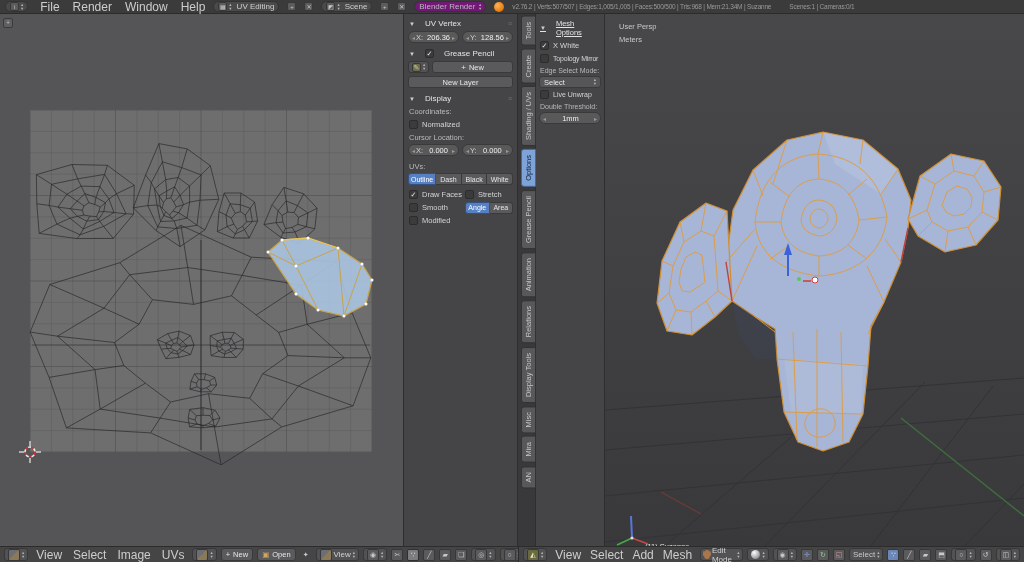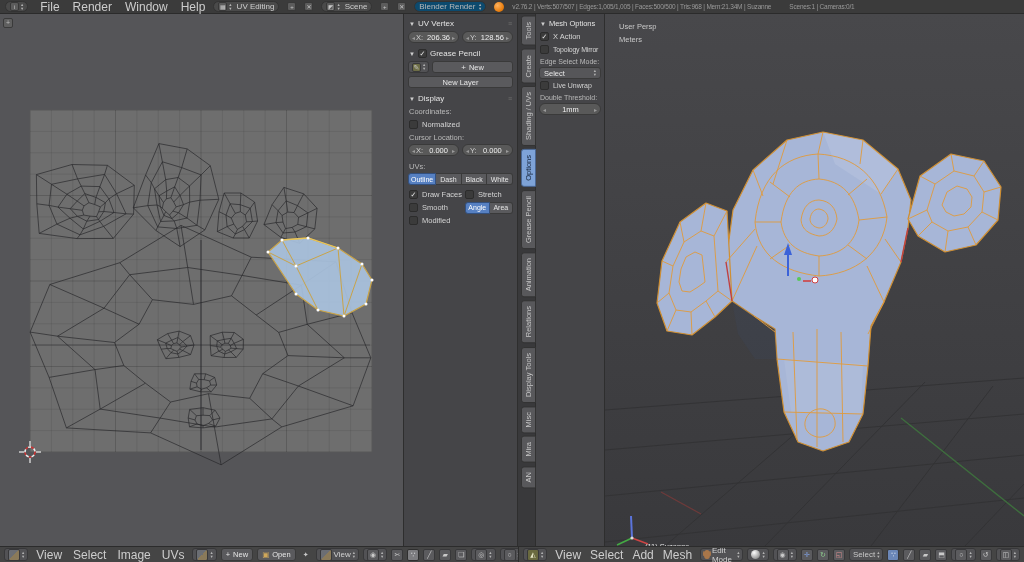--- a/index.html
+++ b/index.html
@@ -9,21 +9,21 @@
     color:#d8d8d8; font-size:9px; -webkit-user-select:none; user-select:none; }
 
   
   .topbar { position:absolute; left:0; top:0; width:1024px; height:14px;
     background:#3b3b3b; border-bottom:1px solid #2b2b2b; display:flex;
     align-items:center; gap:8px; padding:0 5px; font-size:8px; color:#cfcfcf; }
   .topbar .menus { display:flex; gap:13px; margin-left:4px; }
   .mitem { color:#cdcdcd; font-size:12px; cursor:default; }
   .wdg { display:flex; align-items:flex-end; gap:2px; background:#4a4a4a;
     border:1px solid #333; border-radius:6px; height:11px; padding:0 4px; }
-  .wdg.flat { background:#0c4a6e; }
+  .wdg.flat { background:#701a75; }
   .sq { width:9px; height:9px; border-radius:2px; background:#5c5c5c;
     border:1px solid #383838; display:flex; align-items:center; justify-content:center;
     font-size:6px; color:#c8c8c8; line-height:1; }
   .arr { display:inline-flex; flex-direction:column; font-size:4.5px; line-height:4px; color:#b5b5b5; }
   .arr::before { content:"▴"; } .arr::after { content:"▾"; }
   .stats { color:#9a9a9a; font-size:6.5px; letter-spacing:-0.2px; white-space:nowrap; }
   .logo { width:10px; height:10px; border-radius:50%;
     background:radial-gradient(circle at 35% 35%, #ffb25e, #e87d0d 65%, #b65f07); }
 
   
@@ -46,21 +46,21 @@
   .vtab.active { background:#7ea3d8; color:#16243a; border-color:#4a6794; }
 
   .shelf { position:absolute; left:536px; top:14px; width:69px; height:532px;
     background:#454548; border-right:1px solid #2e2e2e; padding:3px; font-size:7.5px; }
 
   .view3d { position:absolute; left:605px; top:14px; width:419px; height:532px;
     background:linear-gradient(#48484b,#39393c); overflow:hidden; }
   .ov-text { position:absolute; color:#c9c9c9; font-size:7.5px; white-space:nowrap; }
 
   
-  .phead { display:flex; align-items:center; gap:3px; font-size:8px; color:#e4e4e4;
+  .phead { display:flex; align-items:center; gap:10px; font-size:8px; color:#e4e4e4;
     padding:2px 1px; }
   .phead .tri { font-size:6px; color:#cdcdcd; }
   .grip { margin-left:auto; color:#6e6e6e; font-size:7px; }
   .plabel { color:#b9b9b9; font-size:7.5px; padding:2px 1px; }
   .cb { width:9px; height:9px; border-radius:2px; background:#3b3b3b;
     border:1px solid #2c2c2c; display:inline-flex; align-items:center; justify-content:center;
     color:#e8e8e8; font-size:7px; flex:none; }
   .cb.on::after { content:"✓"; }
   .cbrow { display:flex; align-items:center; gap:4px; padding:2px 1px; font-size:7.5px; color:#d4d4d4; }
   .num { display:flex; align-items:center; background:#595959; border:1px solid #3a3a3a;
@@ -313,27 +313,27 @@
     <div class="vtab">Grease Pencil</div>
     <div class="vtab">Animation</div>
     <div class="vtab">Relations</div>
     <div class="vtab">Display Tools</div>
     <div class="vtab">Misc</div>
     <div class="vtab">Mira</div>
     <div class="vtab">AN</div>
   </div>
 
   <div class="shelf">
-    <div class="phead" style="font-size:7.5px;">
+    <div class="phead" style="font-size:7.5px;text-decoration:underline;">
       <span class="tri">▼</span>
       <span>Mesh Options</span>
     </div>
     <div class="cbrow" style="font-size:7.5px;">
       <span class="cb on"></span>
-      <span>X Action</span>
+      <span>X White</span>
     </div>
     <div class="cbrow" style="font-size:7px; letter-spacing:-0.2px;">
       <span class="cb"></span>
       <span>Topology Mirror</span>
     </div>
     <div class="plabel" style="font-size:7px;">Edge Select Mode:</div>
     <div class="drop">
       <span>Select</span>
       <span class="arr"></span>
     </div>

